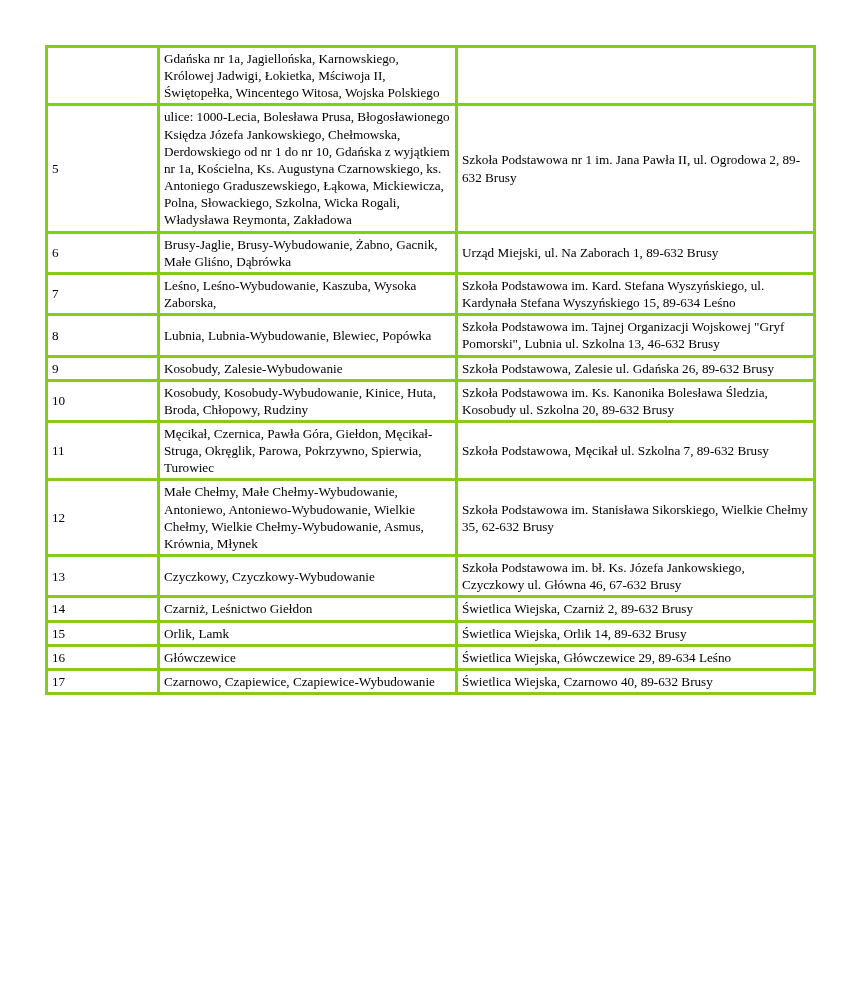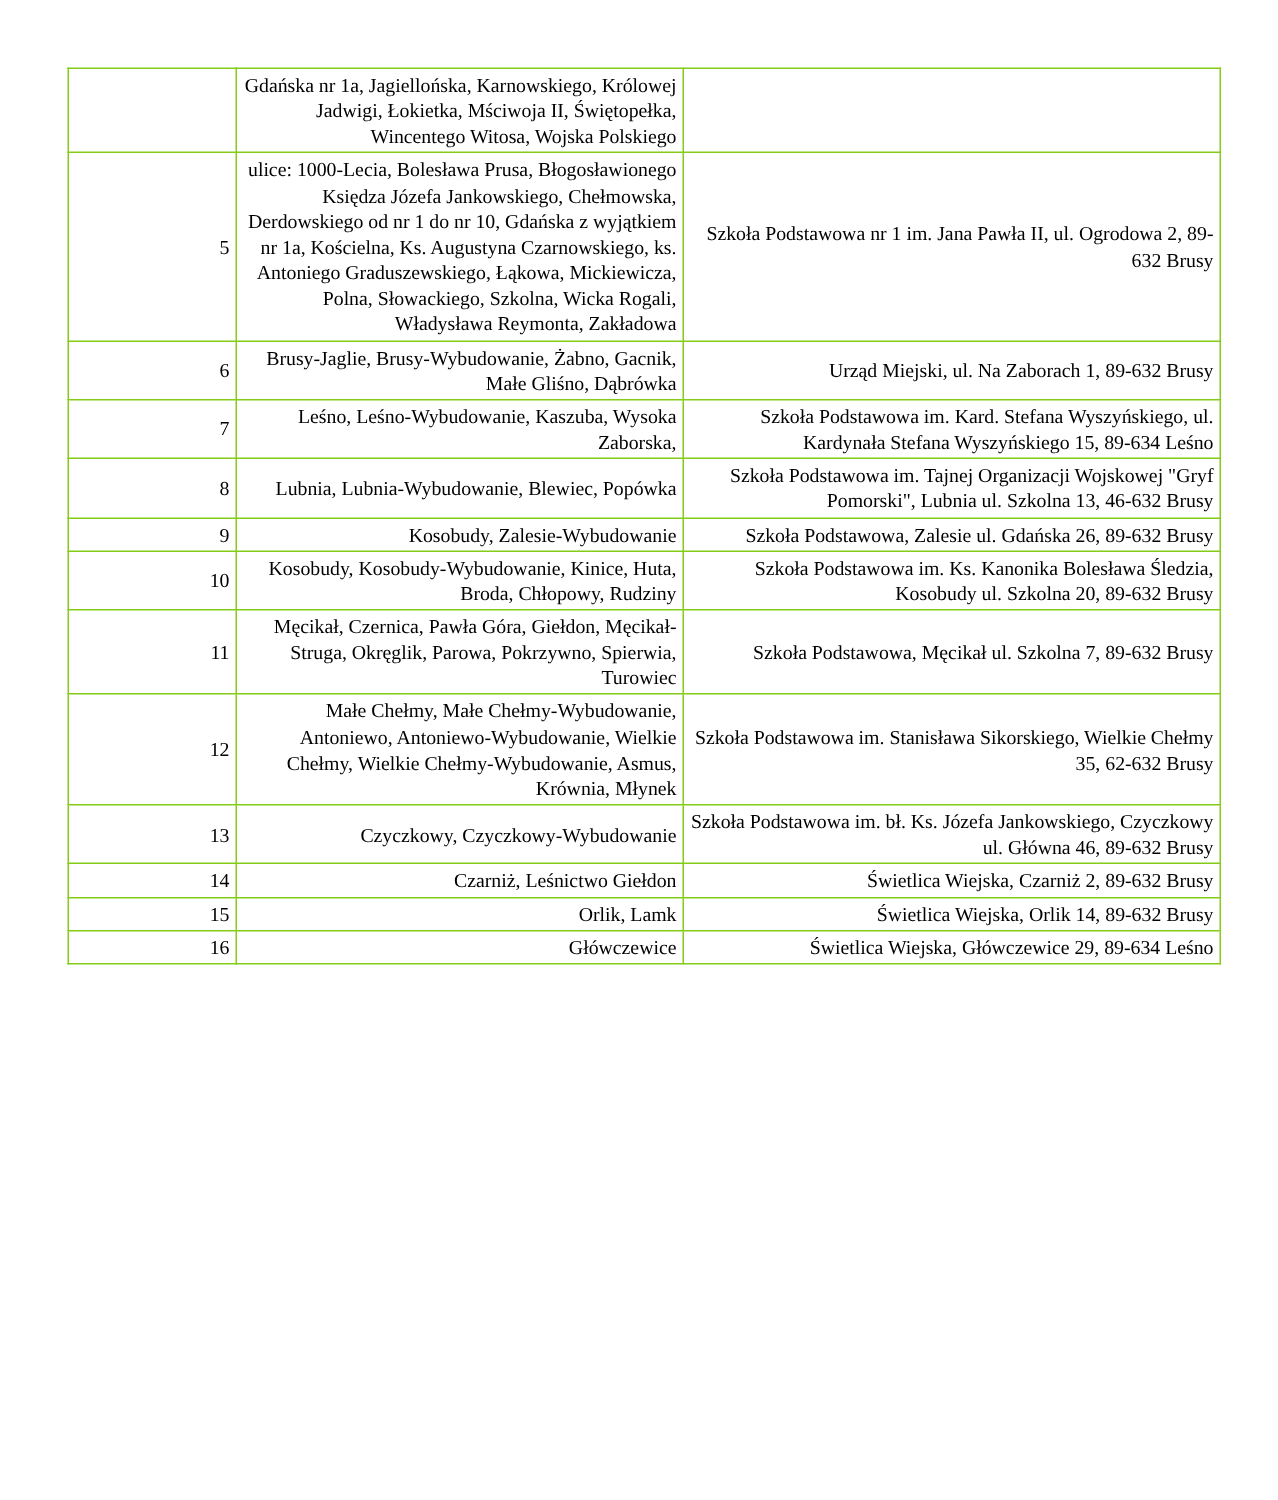--- a/index.html
+++ b/index.html
@@ -22,23 +22,23 @@
   }
   #district-table {
     position: absolute;
     left: 45px;
     top: 45px;
     width: 768px;
     border-collapse: collapse;
     table-layout: fixed;
   }
   #district-table td {
-    border: 1px solid #84cc16;
+    border: 3px solid #84cc16;
     padding: 2px 4px;
-    text-align: right;
+    text-align: left;
     vertical-align: middle;
     font-size: 13.2px;
     line-height: 1.30;
     word-wrap: break-word;
     overflow-wrap: break-word;
   }
   col.c-num   { width: 112px; }
   col.c-areas { width: 298px; }
   col.c-venue { width: 358px; }
 
@@ -98,32 +98,37 @@
           <td class="venue">Szkoła Podstawowa, Męcikał ul. Szkolna 7, 89-632 Brusy</td>
         </tr>
         <tr>
           <td class="num">12</td>
           <td class="areas">Małe Chełmy, Małe Chełmy-Wybudowanie, Antoniewo, Antoniewo-Wybudowanie, Wielkie Chełmy, Wielkie Chełmy-Wybudowanie, Asmus, Krównia, Młynek</td>
           <td class="venue">Szkoła Podstawowa im. Stanisława Sikorskiego, Wielkie Chełmy 35, 62-632 Brusy</td>
         </tr>
         <tr>
           <td class="num">13</td>
           <td class="areas">Czyczkowy, Czyczkowy-Wybudowanie</td>
-          <td class="venue">Szkoła Podstawowa im. bł. Ks. Józefa Jankowskiego, Czyczkowy ul. Główna 46, 89-632 Brusy</td>
+          <td class="venue">Szkoła Podstawowa im. bł. Ks. Józefa Jankowskiego, Czyczkowy ul. Główna 46, 67-632 Brusy</td>
         </tr>
         <tr>
           <td class="num">14</td>
           <td class="areas">Czarniż, Leśnictwo Giełdon</td>
           <td class="venue">Świetlica Wiejska, Czarniż 2, 89-632 Brusy</td>
         </tr>
         <tr>
           <td class="num">15</td>
           <td class="areas">Orlik, Lamk</td>
           <td class="venue">Świetlica Wiejska, Orlik 14, 89-632 Brusy</td>
         </tr>
         <tr>
           <td class="num">16</td>
           <td class="areas">Główczewice</td>
           <td class="venue">Świetlica Wiejska, Główczewice 29, 89-634 Leśno</td>
         </tr>
+        <tr>
+          <td class="num">17</td>
+          <td class="areas">Czarnowo, Czapiewice, Czapiewice-Wybudowanie</td>
+          <td class="venue">Świetlica Wiejska, Czarnowo 40, 89-632 Brusy</td>
+        </tr>
       </tbody>
   </table>
 </div>
 
 </body></html>

